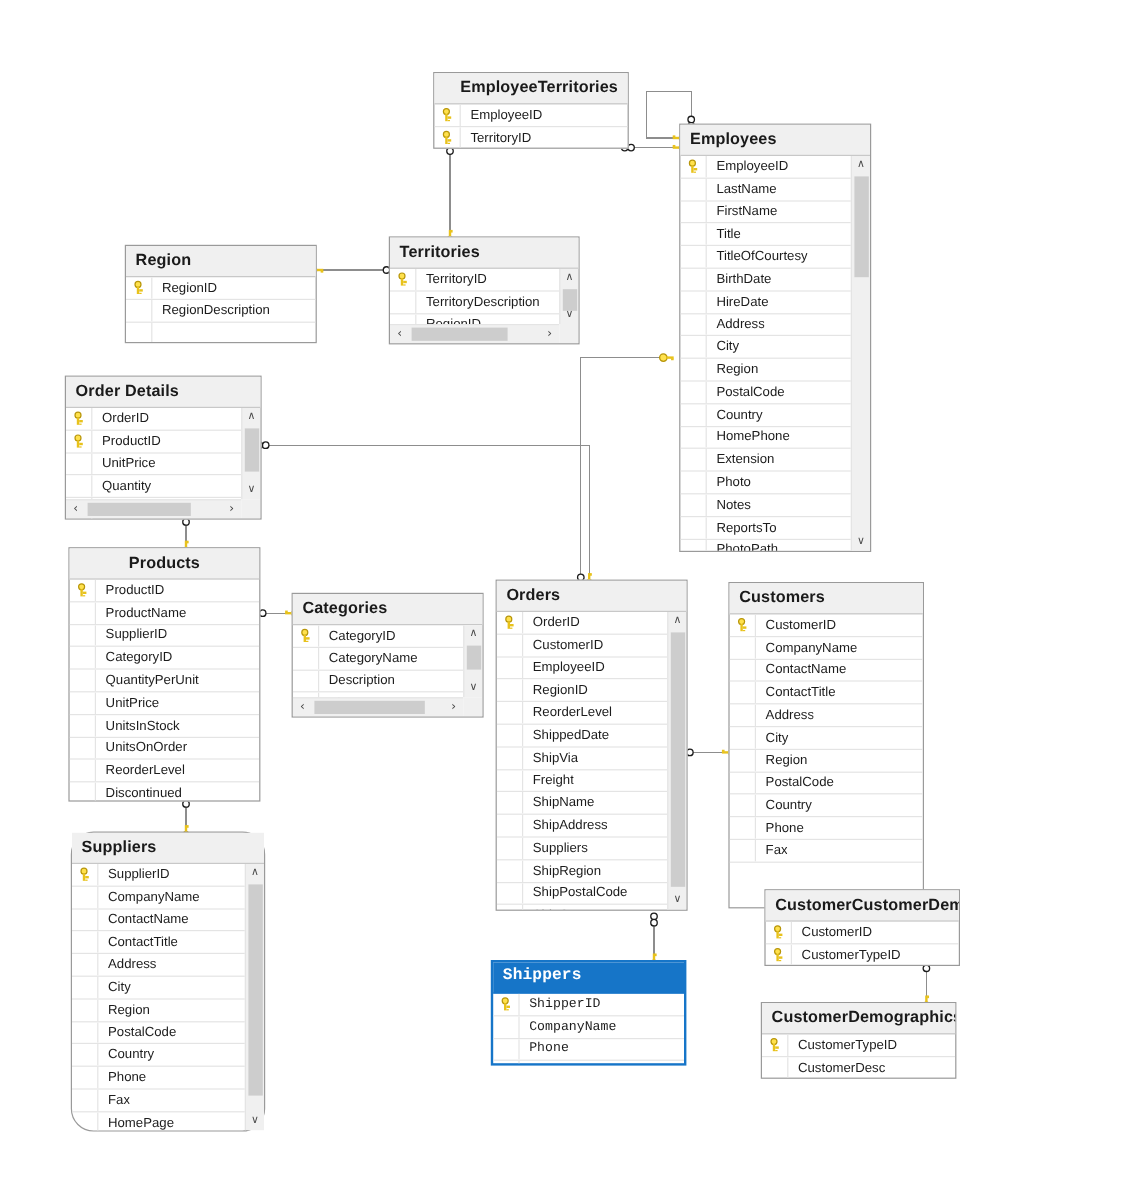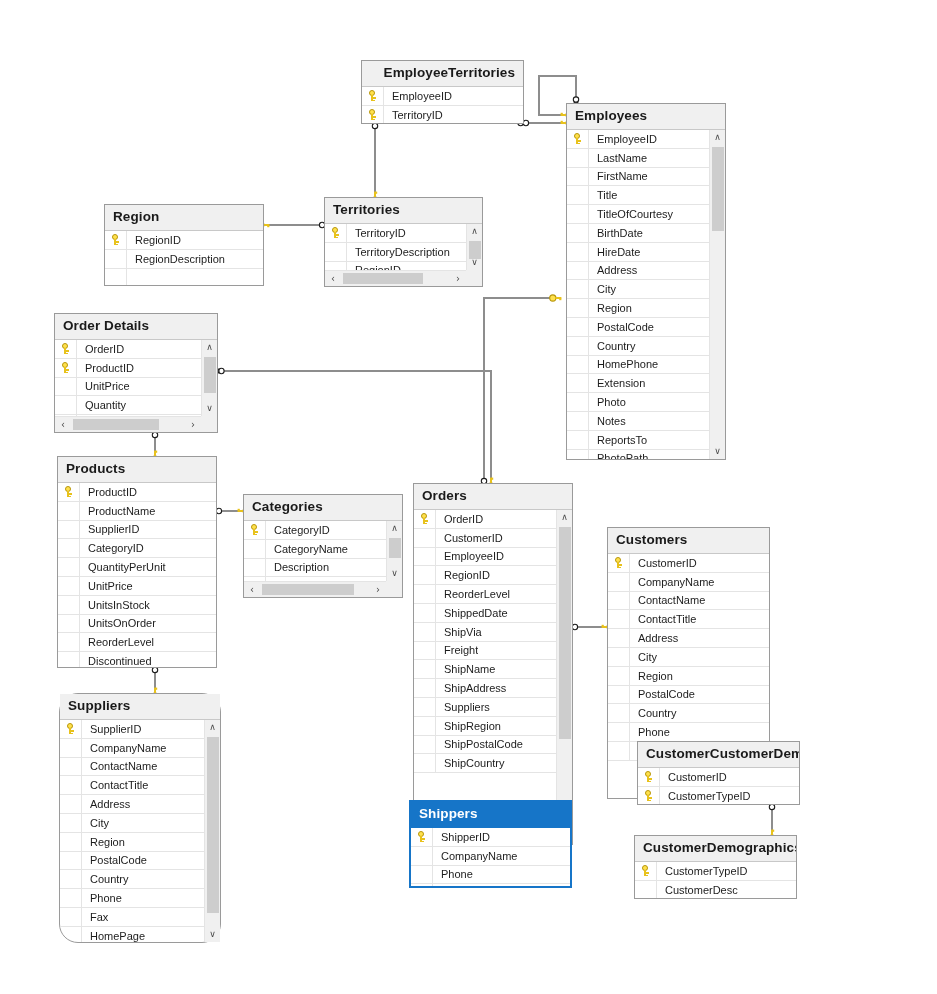--- a/index.html
+++ b/index.html
@@ -382,21 +382,21 @@
           <div class="hsb" style="right: 16px;">
             <div class="ar arrowglyph">‹</div>
             <div class="trk">
               <div class="thb" style="left: 2px; width: 86px;"></div>
             </div>
             <div class="ar arrowglyph">›</div>
           </div>
           <div class="corner"></div>
         </div>
       </div>
-      <div class="tbl" style="left: 57px; top: 456px; width: 160px; height: 212px;">
+      <div class="tbl" style="left: 57px; top: 456px; width: 160px; height: 212px; text-align: center;">
         <div class="hdr">Products</div>
         <div class="grid" style="height: calc(100% - 26px);">
           <div class="rows" style="margin-right: 0px;">
             <div class="row">
               <div class="gut">
                 <span class="key">
                   <i class="hd"></i>
                   <i class="sh"></i>
                   <i class="t1"></i>
                   <i class="t2"></i>
@@ -481,21 +481,21 @@
           <div class="hsb" style="right: 16px;">
             <div class="ar arrowglyph">‹</div>
             <div class="trk">
               <div class="thb" style="left: 2px; width: 92px;"></div>
             </div>
             <div class="ar arrowglyph">›</div>
           </div>
           <div class="corner"></div>
         </div>
       </div>
-      <div class="tbl" style="left: 413px; top: 483px; width: 160px; height: 362px;">
+      <div class="tbl" style="left: 413px; top: 483px; width: 160px; height: 276px;">
         <div class="hdr">Orders</div>
         <div class="grid" style="height: calc(100% - 26px);">
           <div class="rows" style="margin-right: 16px;">
             <div class="row">
               <div class="gut">
                 <span class="key">
                   <i class="hd"></i>
                   <i class="sh"></i>
                   <i class="t1"></i>
                   <i class="t2"></i>
@@ -558,21 +558,21 @@
           </div>
           <div class="vsb" style="bottom: 0px;">
             <div class="ar arrowglyph">∧</div>
             <div class="trk">
               <div class="thb" style="top: 2px; height: 212px;"></div>
             </div>
             <div class="ar arrowglyph">∨</div>
           </div>
         </div>
       </div>
-      <div class="tbl" style="left: 607px; top: 485px; width: 163px; height: 272px; margin-top: 42px;">
+      <div class="tbl" style="left: 607px; top: 485px; width: 163px; height: 272px;">
         <div class="hdr">Customers</div>
         <div class="grid" style="height: calc(100% - 26px);">
           <div class="rows" style="margin-right: 0px;">
             <div class="row">
               <div class="gut">
                 <span class="key">
                   <i class="hd"></i>
                   <i class="sh"></i>
                   <i class="t1"></i>
                   <i class="t2"></i>
@@ -685,21 +685,21 @@
           </div>
           <div class="vsb" style="bottom: 0px;">
             <div class="ar arrowglyph">∧</div>
             <div class="trk">
               <div class="thb" style="top: 2px; height: 176px;"></div>
             </div>
             <div class="ar arrowglyph">∨</div>
           </div>
         </div>
       </div>
-      <div class="tbl sel" style="left: 409px; top: 800px; width: 163px; height: 88px;">
+      <div class="tbl sel" style="left: 409px; top: 800px; width: 163px; height: 88px; font-family: Liberation Mono, monospace;">
         <div class="hdr">Shippers</div>
         <div class="grid" style="height: calc(100% - 26px);">
           <div class="rows" style="margin-right: 0px;">
             <div class="row">
               <div class="gut">
                 <span class="key">
                   <i class="hd"></i>
                   <i class="sh"></i>
                   <i class="t1"></i>
                   <i class="t2"></i>

